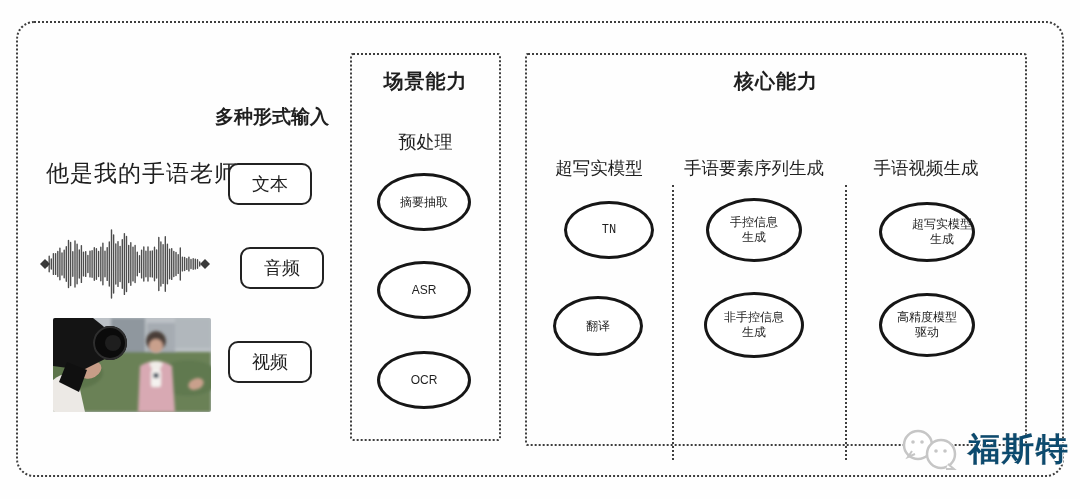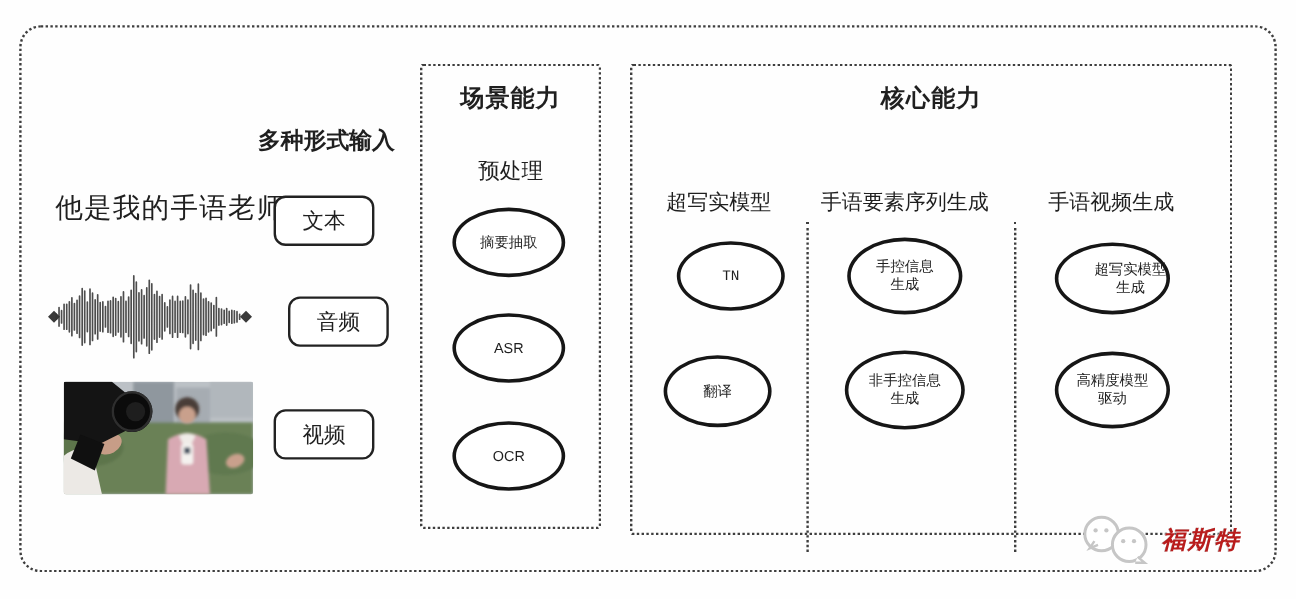--- a/index.html
+++ b/index.html
@@ -30,23 +30,22 @@
   }
   .col-label{position:absolute;transform:translateX(-50%);font-size:17.5px;white-space:nowrap;}
   .vsep{position:absolute;top:130px;height:275px;width:0;border-left:2px dotted #3e3e3e;}
   .waveform{position:absolute;left:39px;top:226px;}
   .photo{position:absolute;left:53px;top:318px;width:158px;height:94px;border-radius:2px;overflow:hidden;}
   .watermark{
     position:absolute;left:898px;top:426px;display:flex;align-items:center;gap:4px;
     pointer-events:none;background:transparent;
   }
   .watermark-text{
-    font-size:20px;font-weight:bold;letter-spacing:2px;color:#b91c1c;
+    font-size:32px;font-weight:bold;letter-spacing:2px;color:#0c4a6e;
     text-shadow:1px 1px 0 #ffffff,-0.5px -0.5px 0 #b9b9b9;
-    font-style:italic;
   }
 </style>
 </head>
 <body>
 
 <div class="stage">
 
   <div class="frame"></div>
 
   <div class="heading">多种形式输入</div>

